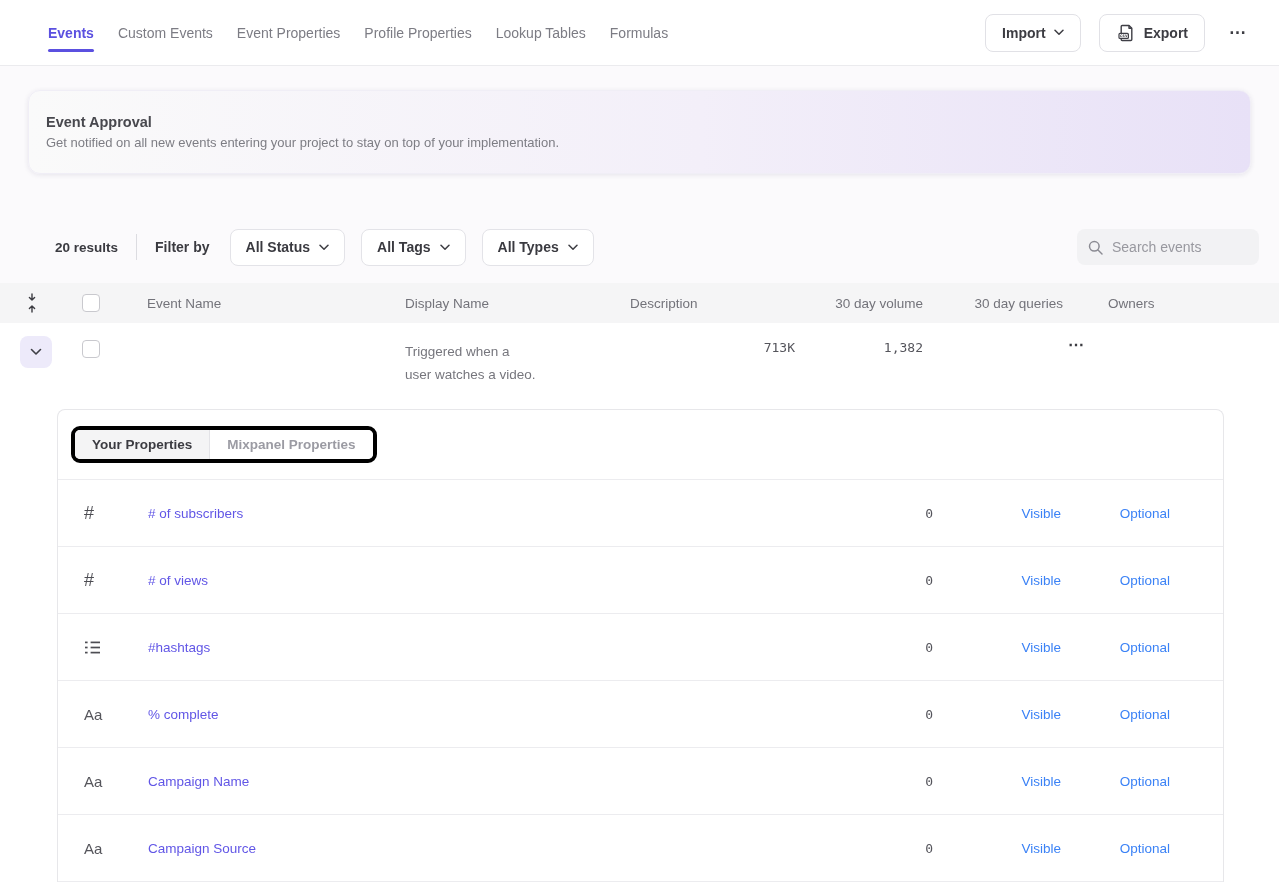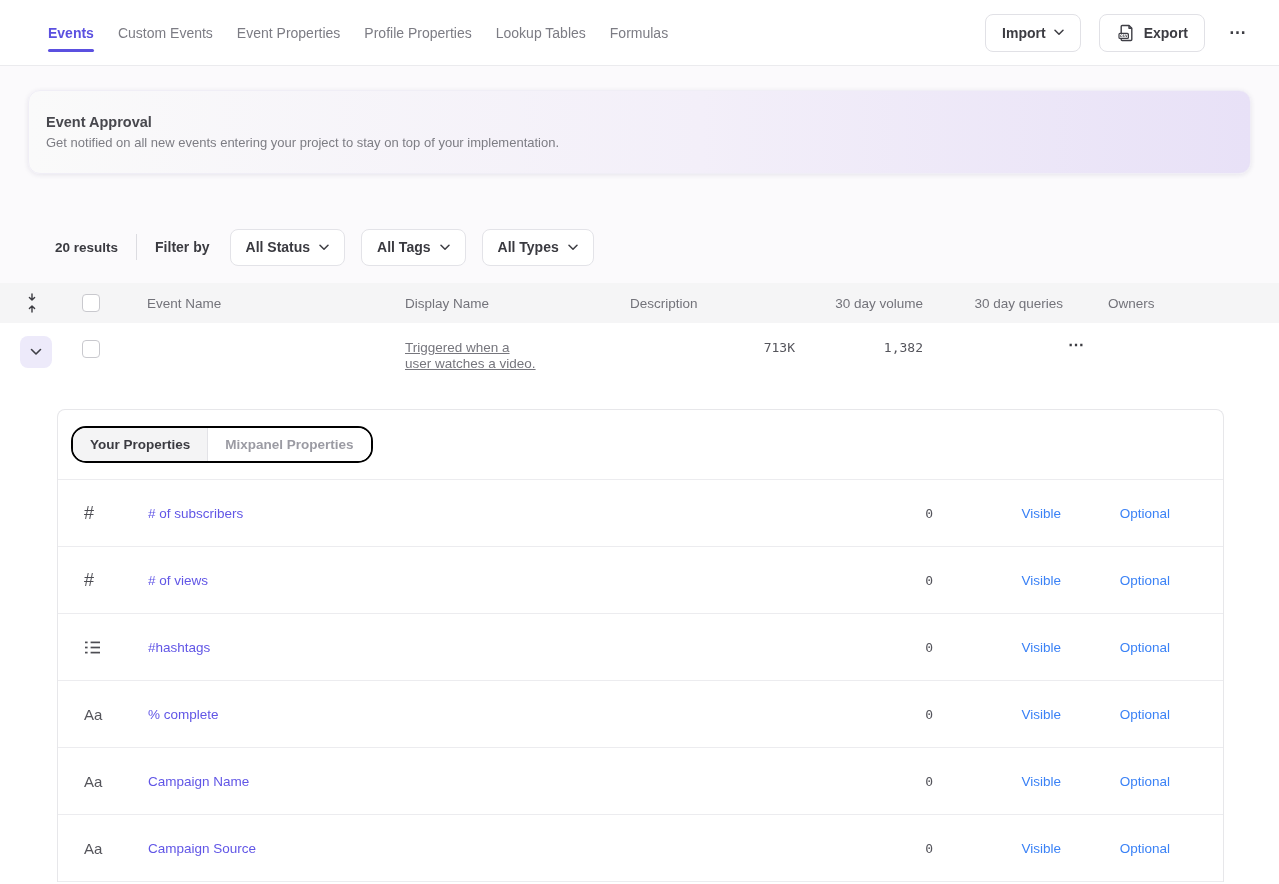--- a/index.html
+++ b/index.html
@@ -61,32 +61,32 @@
   .collapse-cell { display:flex; justify-content:center; }
   .checkbox { width:18px; height:18px; border:1.5px solid #c9c9ce; border-radius:4px;
     background:#fff; margin-left:18px; cursor:pointer; }
 
   .event-row { height:78px; background:#fff; align-items:start; padding-top:0; }
   .event-row > * { margin-top:17px; }
   .expander { width:32px; height:32px; margin-left:20px; margin-top:13px; border:none;
     background:#edeafa; border-radius:8px; display:flex; align-items:center;
     justify-content:center; cursor:pointer; }
   .link { color:#6156e6; font-size:14px; font-weight:500; text-decoration:none; cursor:pointer; }
-  .desc { font-size:13.5px; color:#76767d; line-height:16px; max-width:158px;text-decoration:underline; }
+  .desc { font-size:13.5px; color:#76767d; line-height:23px; max-width:158px; }
   .num { font-family:"DejaVu Sans Mono",monospace; font-size:13px; color:#55555c; }
   .row-more { font-size:16px; font-weight:700; color:#3c3c42; letter-spacing:1px;
     background:none; border:none; cursor:pointer; justify-self:start; padding-left:5px; margin-top:12px; }
 
   
   .panel-wrap { background:#fff; padding:8px 0 0 57px; }
   .panel { width:1167px; border:1px solid #e7e7ea; border-bottom:none;
     border-radius:8px 8px 0 0; background:#fff; }
   .panel-head { height:70px; display:flex; align-items:center; padding-left:13px;
     border-bottom:1px solid #ececef; }
-  .seg-control { display:flex; border:2px solid #000000; border-radius:15px; overflow:hidden; height:37px; }
+  .seg-control { display:flex; border:4px solid #000000; border-radius:9px; overflow:hidden; height:37px; }
   .seg { display:flex; align-items:center; padding:0 17px; font-size:13.5px;
     font-weight:600; cursor:pointer; background:#fff; color:#9b9ba3; border:none; }
   .seg.active { background:#f4f4f5; color:#3b3b41; }
   .seg + .seg { border-left:1px solid #e3e3e7; }
 
   .prow { display:grid; grid-template-columns:90px 1fr 110px 128px 109px;
     padding-right:53px; height:67px; align-items:center; border-bottom:1px solid #ececef; }
   .picon { padding-left:26px; color:#4d4d53; display:flex; align-items:center; }
   .glyph-hash { font-size:18px; font-weight:400; color:#4d4d53; }
   .glyph-aa { font-size:15px; font-weight:500; color:#55555b; }
@@ -160,20 +160,29 @@
       </span>
     </button>
     <button class="chip">
       <span>All Types</span>
       <span>
         <svg width="10" height="7" viewBox="0 0 10 7">
             <path d="M1 1.3L5 5.3L9 1.3" fill="none" stroke="#3c3c42" stroke-width="1.5" stroke-linecap="round" stroke-linejoin="round"></path>
           </svg>
       </span>
     </button>
+    <div class="search-box">
+      <span>
+        <svg width="17" height="17" viewBox="0 0 17 17">
+            <circle cx="7.3" cy="7.3" r="4.8" fill="none" stroke="#8b8b93" stroke-width="1.5"></circle>
+            <line x1="11" y1="11" x2="15" y2="15" stroke="#8b8b93" stroke-width="1.5" stroke-linecap="round"></line>
+          </svg>
+      </span>
+      <input type="text" placeholder="Search events" style="">
+    </div>
   </div>
 </div>
 
 <div class="trow thead">
   <div class="collapse-cell">
     <svg width="14" height="20" viewBox="0 0 14 20">
       <path d="M7 1v5.6M4.4 4.4L7 7l2.6-2.6" fill="none" stroke="#3c3c42" stroke-width="1.4" stroke-linecap="round" stroke-linejoin="round"></path>
       <path d="M7 19v-5.6M4.4 15.6L7 13l2.6 2.6" fill="none" stroke="#3c3c42" stroke-width="1.4" stroke-linecap="round" stroke-linejoin="round"></path>
     </svg>
   </div>

